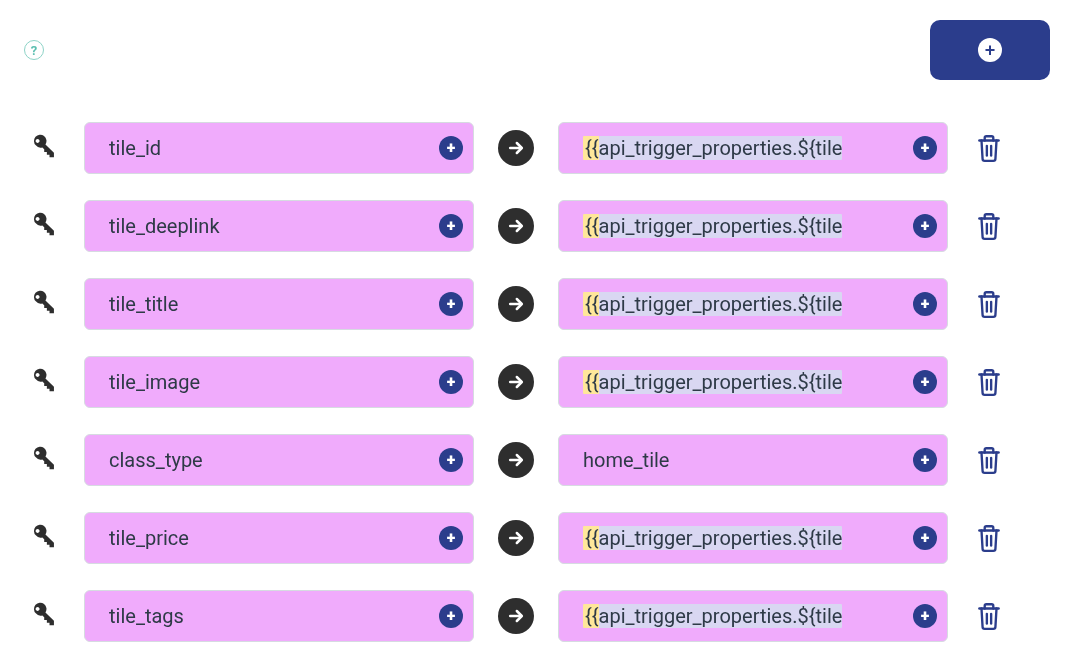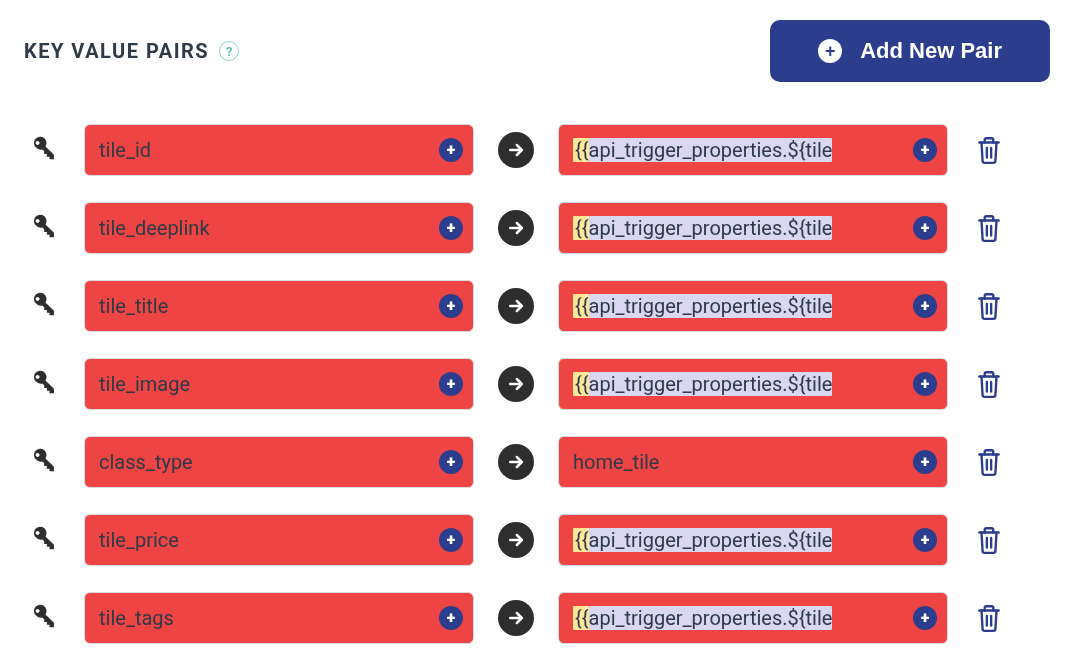--- a/index.html
+++ b/index.html
@@ -81,23 +81,23 @@
     align-items: center;
     justify-content: center;
   }
   .key-icon svg { width: 30px; height: 30px; }
 
   .field {
     position: relative;
     flex: 0 0 390px;
     border: 1.5px solid #d6dbe1;
     border-radius: 6px;
-    background: #ef4444;
+    background: #f0abfc;
     height: 52px;
-    padding: 0 46px 0 14px;
+    padding: 0 46px 0 24px;
     display: flex;
     align-items: center;
     font-size: 20px;
     color: #2e3a47;
     overflow: hidden;
   }
   .field .text {
     white-space: nowrap;
     overflow: hidden;
   }
@@ -155,26 +155,24 @@
     color: #2b3d8c;
     cursor: pointer;
   }
   .trash svg { width: 26px; height: 30px; }
 </style>
 </head>
 <body>
 
 <div class="header-row">
   <div class="title-wrap">
-    <span class="section-title">KEY VALUE PAIRS</span>
     <span class="help-icon">?</span>
   </div>
   <button class="add-btn">
     <span class="plus">+</span>
-    <span>Add New Pair</span>
   </button>
 </div>
 
 <div class="pairs" id="pairs">
     <div class="pair-row">
       <div class="key-icon">
         <svg viewBox="0 0 24 24" fill="#2e2e2e">
           <path d="M7 14a5 5 0 1 1 4.9-6h9.6l2.5 2.5-2.5 2.5-1.5-1.5-1.5 1.5-1.5-1.5-1.5 1.5-1.5-1.5H11.9A5 5 0 0 1 7 14zm-1.5-5A1.5 1.5 0 1 0 7 10.5 1.5 1.5 0 0 0 5.5 9z" transform="rotate(45 12 12)"></path>
         </svg>
       </div>

